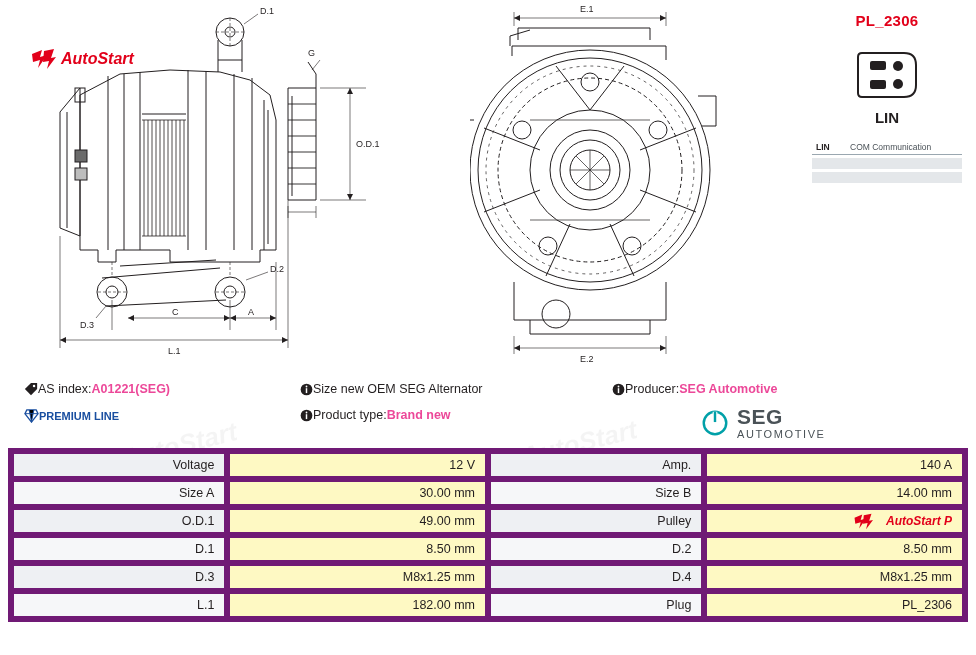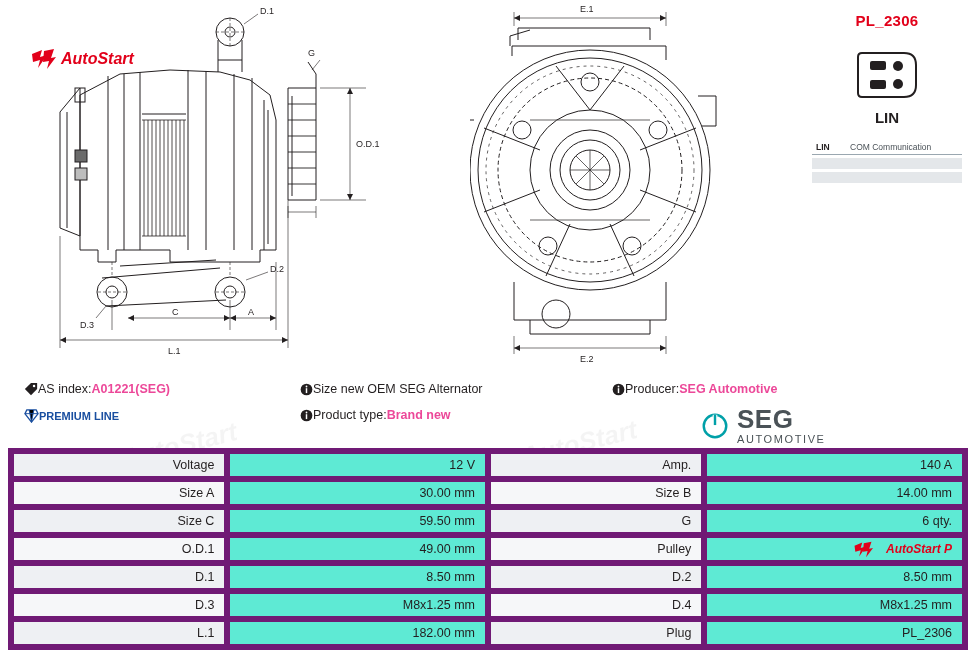--- a/index.html
+++ b/index.html
@@ -37,28 +37,28 @@
   .inforow { position:absolute; left:0; top:378px; width:976px; height:66px; font-size:12.5px; }
   .info-col { position:absolute; }
   .info-line { display:flex; align-items:center; margin-bottom:12px; white-space:nowrap; }
   .info-line .lbl { color:#231f20; }
   .info-line .val { font-weight:bold; color:#ec4899; }
   .tag-icon, .i-icon, .prem-icon { flex:0 0 auto; display:inline-flex; }
   .premium { color:#1a4fa0; font-weight:bold; font-size:11px; }
 
   .seg-logo { position:absolute; left:700px; top:405px; display:flex; align-items:center; gap:7px; }
   .seg-text { line-height:1; }
-  .seg-name { font-size:26px; font-weight:bold; color:#4a5257; letter-spacing:0.5px; }
+  .seg-name { font-size:21px; font-weight:bold; color:#4a5257; letter-spacing:0.5px; }
   .seg-sub { font-size:11px; color:#4a5257; letter-spacing:1.6px; margin-top:2px; }
 
   
   .spec { position:absolute; left:8px; top:448px; width:960px; border-collapse:collapse; font-size:12.5px; }
   .spec td { border:6px solid #701a75; height:28px; padding:0 10px; }
   .spec td.k { width:215px; text-align:right; color:#231f20; background:#f2f4f6; }
-  .spec td.v { width:259px; text-align:right; color:#231f20; background:#5eead4; }
+  .spec td.v { width:259px; text-align:right; color:#231f20; background:#fef9c3; }
   .spec tr:nth-child(odd) td.k { background:#eef0f3; }
   .spec tr:nth-child(even) td.k { background:#f6f7f9; }
 
   .pulley-cell { display:flex; align-items:center; justify-content:flex-end; gap:13px; }
   .pulley-logo { display:flex; align-items:center; gap:3px; }
   .pulley-txt { font-size:12px; font-style:italic; font-weight:bold; color:#e2001a; }
 
   
   .wm { position:absolute; pointer-events:none; font-size:26px; color:rgba(0,0,0,0.045); font-weight:bold; font-style:italic; transform:rotate(-14deg); white-space:nowrap; }
 
@@ -386,26 +386,20 @@
         <td class="k">Amp.</td>
         <td class="v">140 A</td>
       </tr>
       <tr>
         <td class="k">Size A</td>
         <td class="v">30.00 mm</td>
         <td class="k">Size B</td>
         <td class="v">14.00 mm</td>
       </tr>
       <tr>
-        <td class="k">Size C</td>
-        <td class="v">59.50 mm</td>
-        <td class="k">G</td>
-        <td class="v">6 qty.</td>
-      </tr>
-      <tr>
         <td class="k">O.D.1</td>
         <td class="v">49.00 mm</td>
         <td class="k">Pulley</td>
         <td class="v">
           <span class="pulley-cell">
             <span class="pulley-logo">
               <svg width="20" height="17" viewBox="0 0 26 22">
                 <path d="M2 6 L12 2 L10 9 L17 7 L8 20 L10 12 L3 14 Z" fill="#e2001a"></path>
                 <path d="M14 3 L24 1 L21 10 L26 9 L17 21 L19 13 L13 14 Z" fill="#e2001a"></path>
               </svg>

